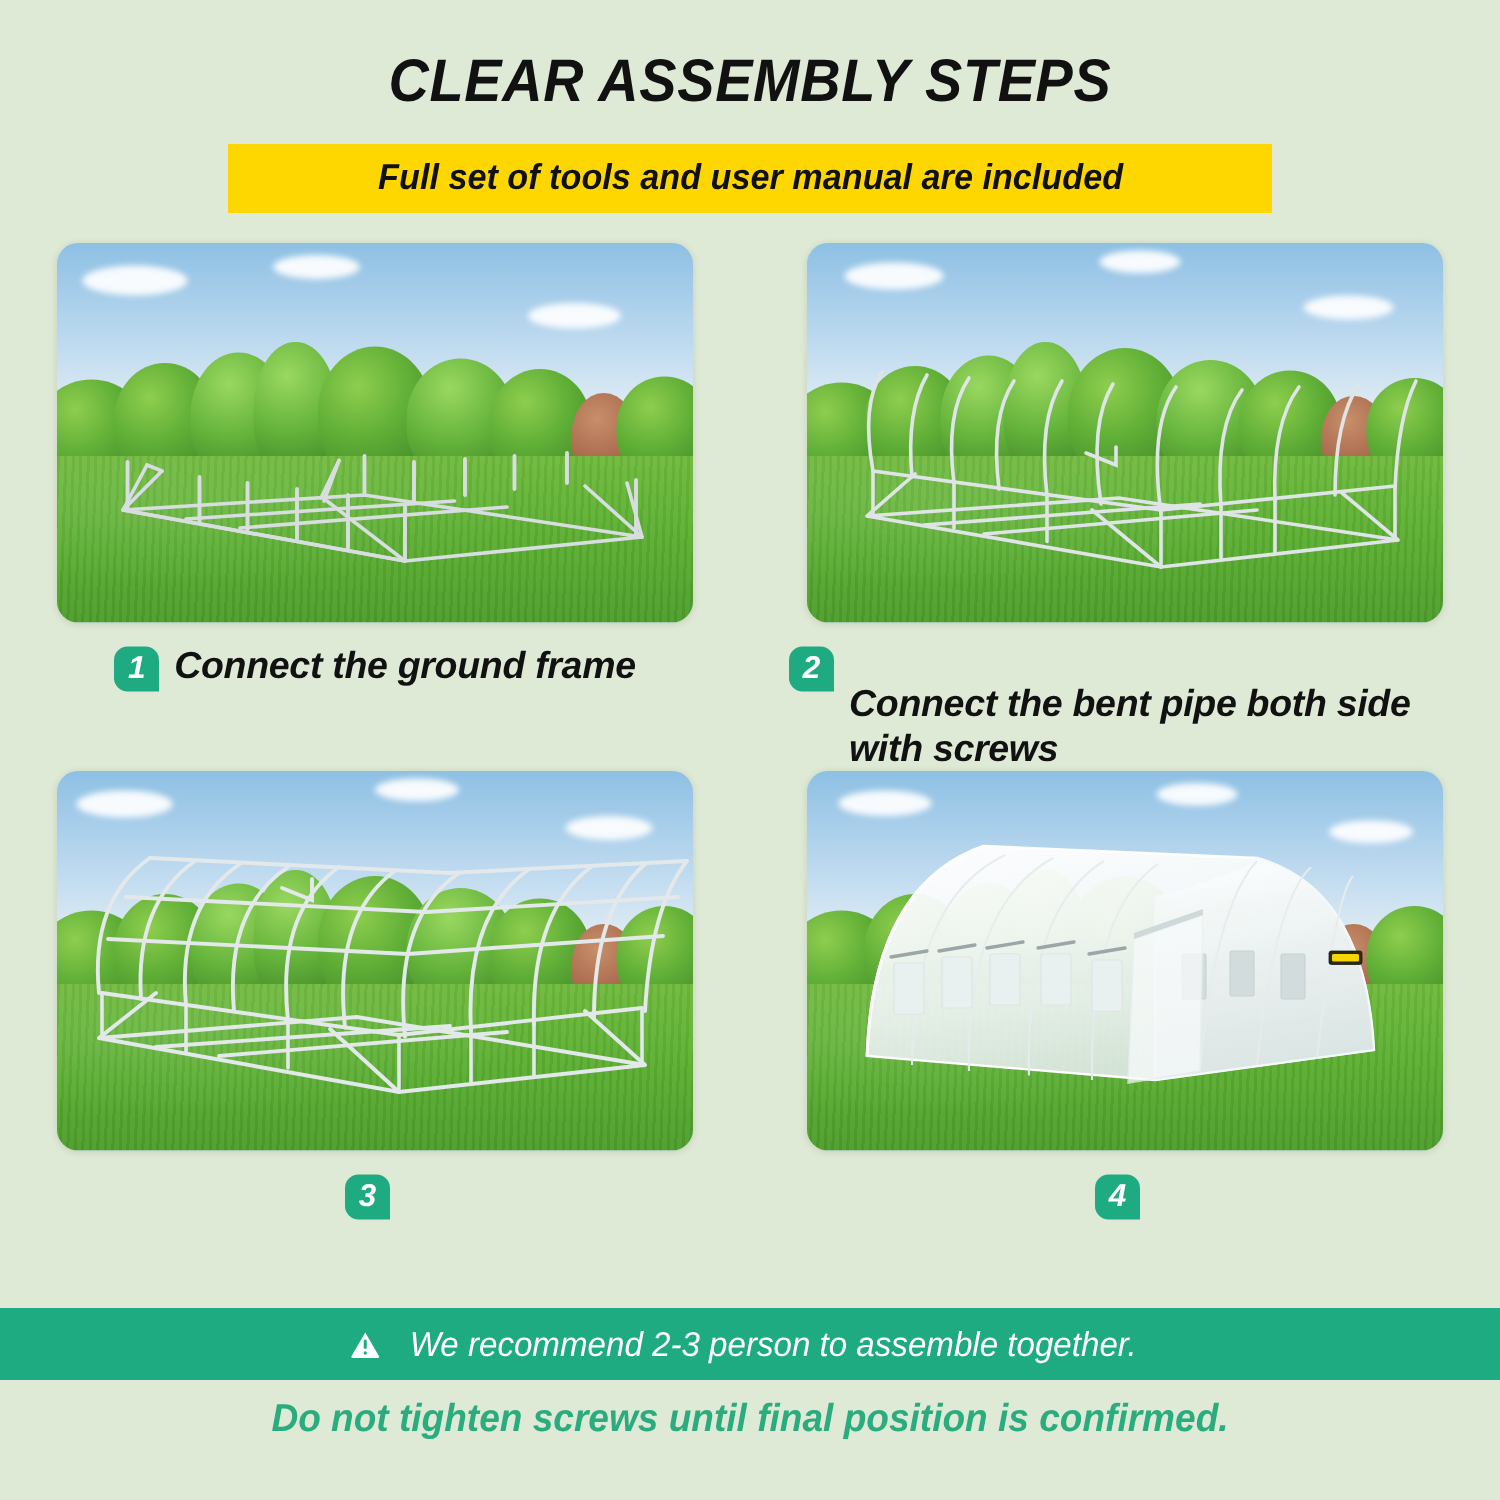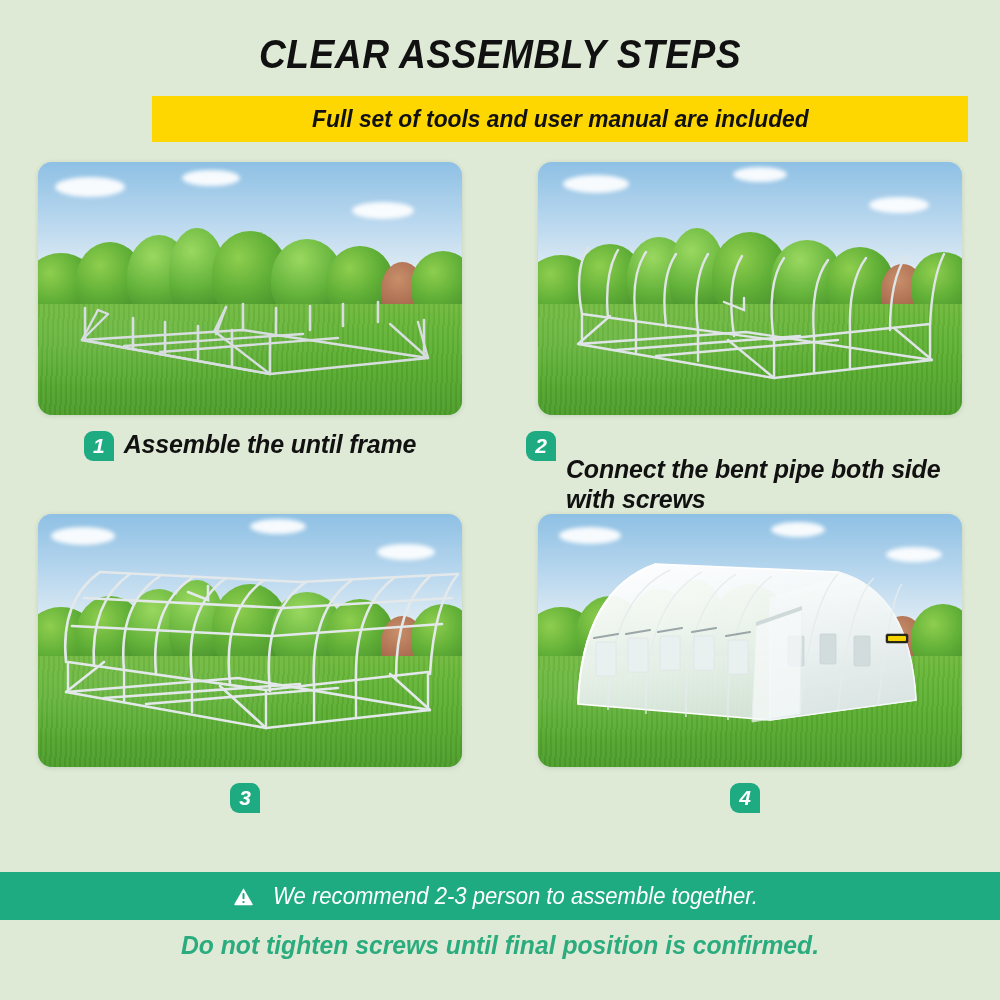--- a/index.html
+++ b/index.html
@@ -36,21 +36,21 @@
     letter-spacing: 0.5px;
     color: #111111;
     font-family: "Liberation Sans Narrow", "Liberation Sans", sans-serif;
     transform: scaleX(0.93);
   }
 
   .subtitle-banner {
     position: absolute;
     left: 152px;
     top: 96px;
-    width: 816px;
+    width: 696px;
     height: 46px;
     background: #ffd700;
     display: flex;
     align-items: center;
     justify-content: center;
   }
 
   .subtitle-banner .subtitle-text {
     font-size: 24px;
     font-weight: bold;
@@ -281,21 +281,21 @@
               <line x1="272" y1="168" x2="272" y2="144"></line>
               <line x1="305" y1="164" x2="305" y2="142"></line>
               <line x1="340" y1="160" x2="340" y2="140"></line>
               <line x1="386" y1="196" x2="386" y2="158"></line>
               <line x1="205" y1="168" x2="205" y2="142"></line>
             </g>
           </svg>
         </div>
         <div class="caption one-line">
           <span class="num-badge">1</span>
-          <span class="caption-text">Assemble the until frame</span>
+          <span class="caption-text">Connect the ground frame</span>
         </div>
       </div>
 
       <div class="step">
         <div class="photo">
           <div class="sky"></div>
           <div class="cloud" style="left:6%;top:5%;width:66px;height:18px;"></div>
           <div class="cloud" style="left:46%;top:2%;width:54px;height:15px;"></div>
           <div class="cloud" style="left:78%;top:14%;width:60px;height:16px;"></div>
           <div class="trees">

